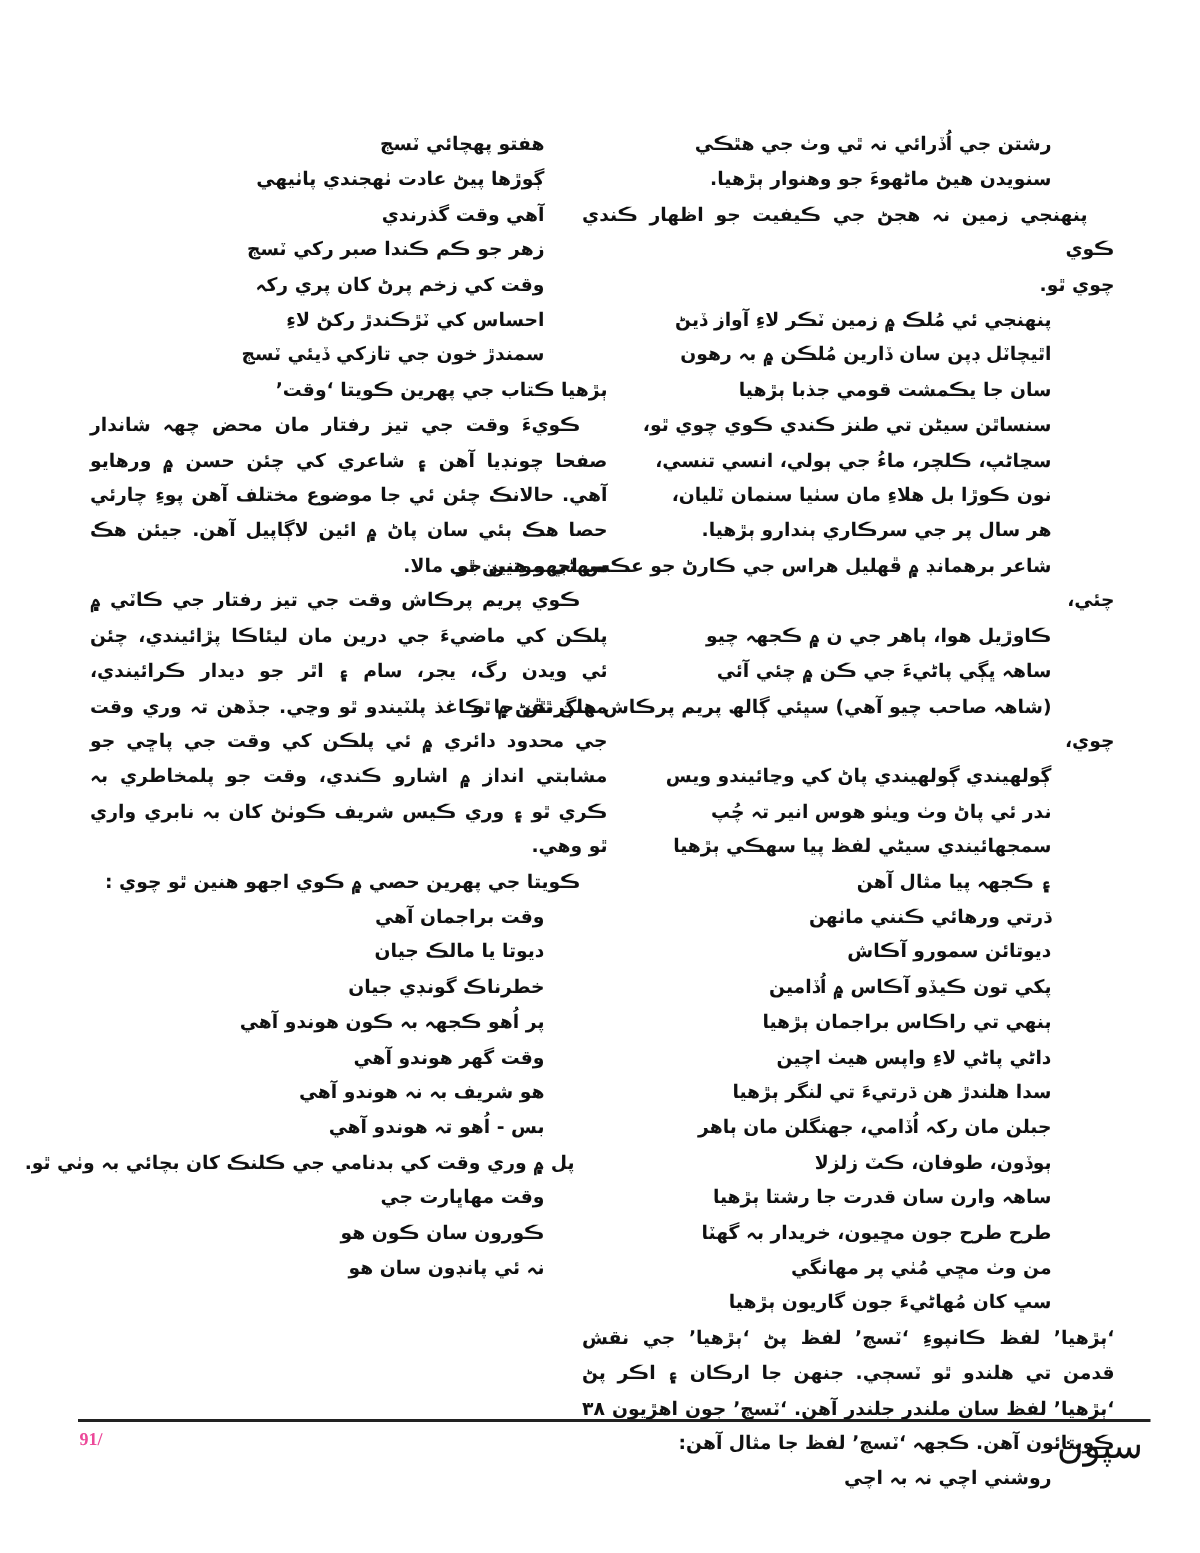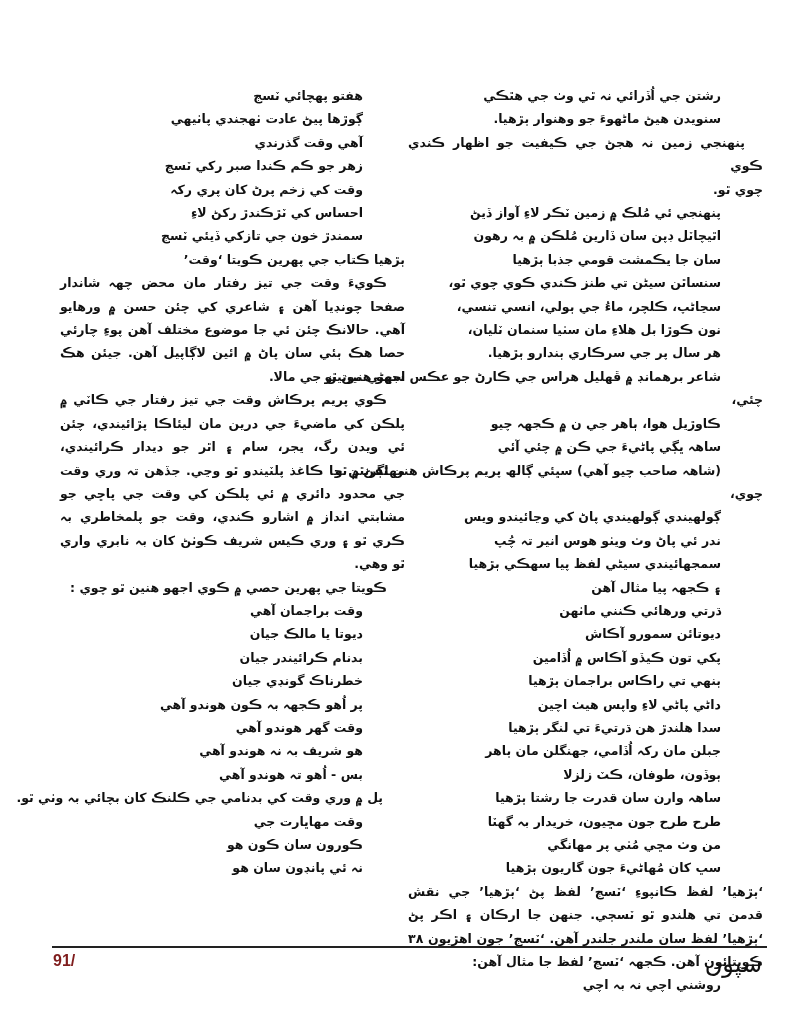--- a/index.html
+++ b/index.html
@@ -7,35 +7,35 @@
     width: 800px; height: 1035px; position: relative; overflow: hidden;
     font-family: "DejaVu Sans", sans-serif; color: #111111;
   }
   .page {
     position: absolute; left: 0; top: 0; width: 800px; height: 1035px;
   }
   .col {
     position: absolute; top: 84px; direction: rtl;
     font-size: 12.5px; font-weight: bold; line-height: 23.4px;
   }
-  .col-right { left: 408px; width: 355px; }
+  .col-right { left: 388px; width: 355px; }
   .col-left  { left: 60px;  width: 345px; }
   .line { white-space: nowrap; }
   .verse { padding-right: 42px; }
   .para { text-align: justify; text-align-last: right; white-space: normal; }
   .para-first { text-indent: 18px; }
   .label-line { padding-right: 0; }
   .footer-rule {
     position: absolute; left: 52px; top: 946px; width: 715px; height: 2px;
     background: #222222;
   }
   .page-number {
     position: absolute; left: 53px; top: 952px;
-    font-family: Liberation Sans, sans-serif; font-size: 16px; font-weight: bold;
-    color: #7f1d1d;
+    font-family: Liberation Serif, serif; font-size: 12px; font-weight: bold;
+    color: #ec4899;
   }
   .magazine-name {
     position: absolute; right: 38px; top: 950px; direction: rtl;
     font-family: "DejaVu Sans", sans-serif; font-size: 24px; font-weight: normal;
     color: #111111;
   }
 </style>
 </head>
 <body>
 
@@ -85,21 +85,20 @@
       <div class="line verse">زهر جو ڪم ڪندا صبر رکي ٽسڄ</div>
       <div class="line verse">وقت کي زخم پرڻ کان پري رکہ</div>
       <div class="line verse">احساس کي ٽڙڪندڙ رکڻ لاءِ</div>
       <div class="line verse">سمندڙ خون جي تازکي ڏيئي ٽسڄ</div>
       <div class="line label-line">ٻڙهيا ڪتاب جي پهرين ڪويتا ‘وقت’</div>
       <div class="para para-first">ڪويءَ وقت جي تيز رفتار مان محض چهہ شاندار صفحا چونڊيا آهن ۽ شاعري کي چئن حسن ۾ ورهايو آهي. حالانڪ چئن ئي جا موضوع مختلف آهن پوءِ چارئي حصا هڪ ٻئي سان پاڻ ۾ ائين لاڳاپيل آهن. جيئن هڪ سهڻي موتين جي مالا.</div>
       <div class="para para-first">ڪوي پريم پرڪاش وقت جي تيز رفتار جي ڪاٽي ۾ پلڪن کي ماضيءَ جي درين مان ليئاڪا پڙائيندي، چئن ئي ويدن رگ، يجر، سام ۽ اٿر جو ديدار ڪرائيندي، مهاڳرنٿن جا ڪاغذ پلٽيندو ٿو وڃي. جڏهن تہ وري وقت جي محدود دائري ۾ ئي پلڪن کي وقت جي پاڇي جو مشابتي انداز ۾ اشارو ڪندي، وقت جو پلمخاطري بہ ڪري ٿو ۽ وري ڪيس شريف ڪوٺڻ کان بہ نابري واري ٿو وهي.</div>
       <div class="para para-first">ڪويتا جي پهرين حصي ۾ ڪوي اجهو هنين ٿو چوي :</div>
       <div class="line verse">وقت براجمان آهي</div>
       <div class="line verse">ديوتا يا مالڪ جيان</div>
-      <div class="line verse">بدنام ڪرائيندر جيان</div>
       <div class="line verse">خطرناڪ گونڊي جيان</div>
       <div class="line verse">پر اُهو ڪجهہ بہ ڪون هوندو آهي</div>
       <div class="line verse">وقت گهر هوندو آهي</div>
       <div class="line verse">هو شريف بہ نہ هوندو آهي</div>
       <div class="line verse">بس - اُهو تہ هوندو آهي</div>
       <div class="line" style="padding-right: 22px;">پل ۾ وري وقت کي بدنامي جي ڪلنڪ کان بچائي بہ وٺي ٿو.</div>
       <div class="line verse">وقت مهاڀارت جي</div>
       <div class="line verse">ڪورون سان ڪون هو</div>
       <div class="line verse">نہ ئي پانڊون سان هو</div>
     </div>

